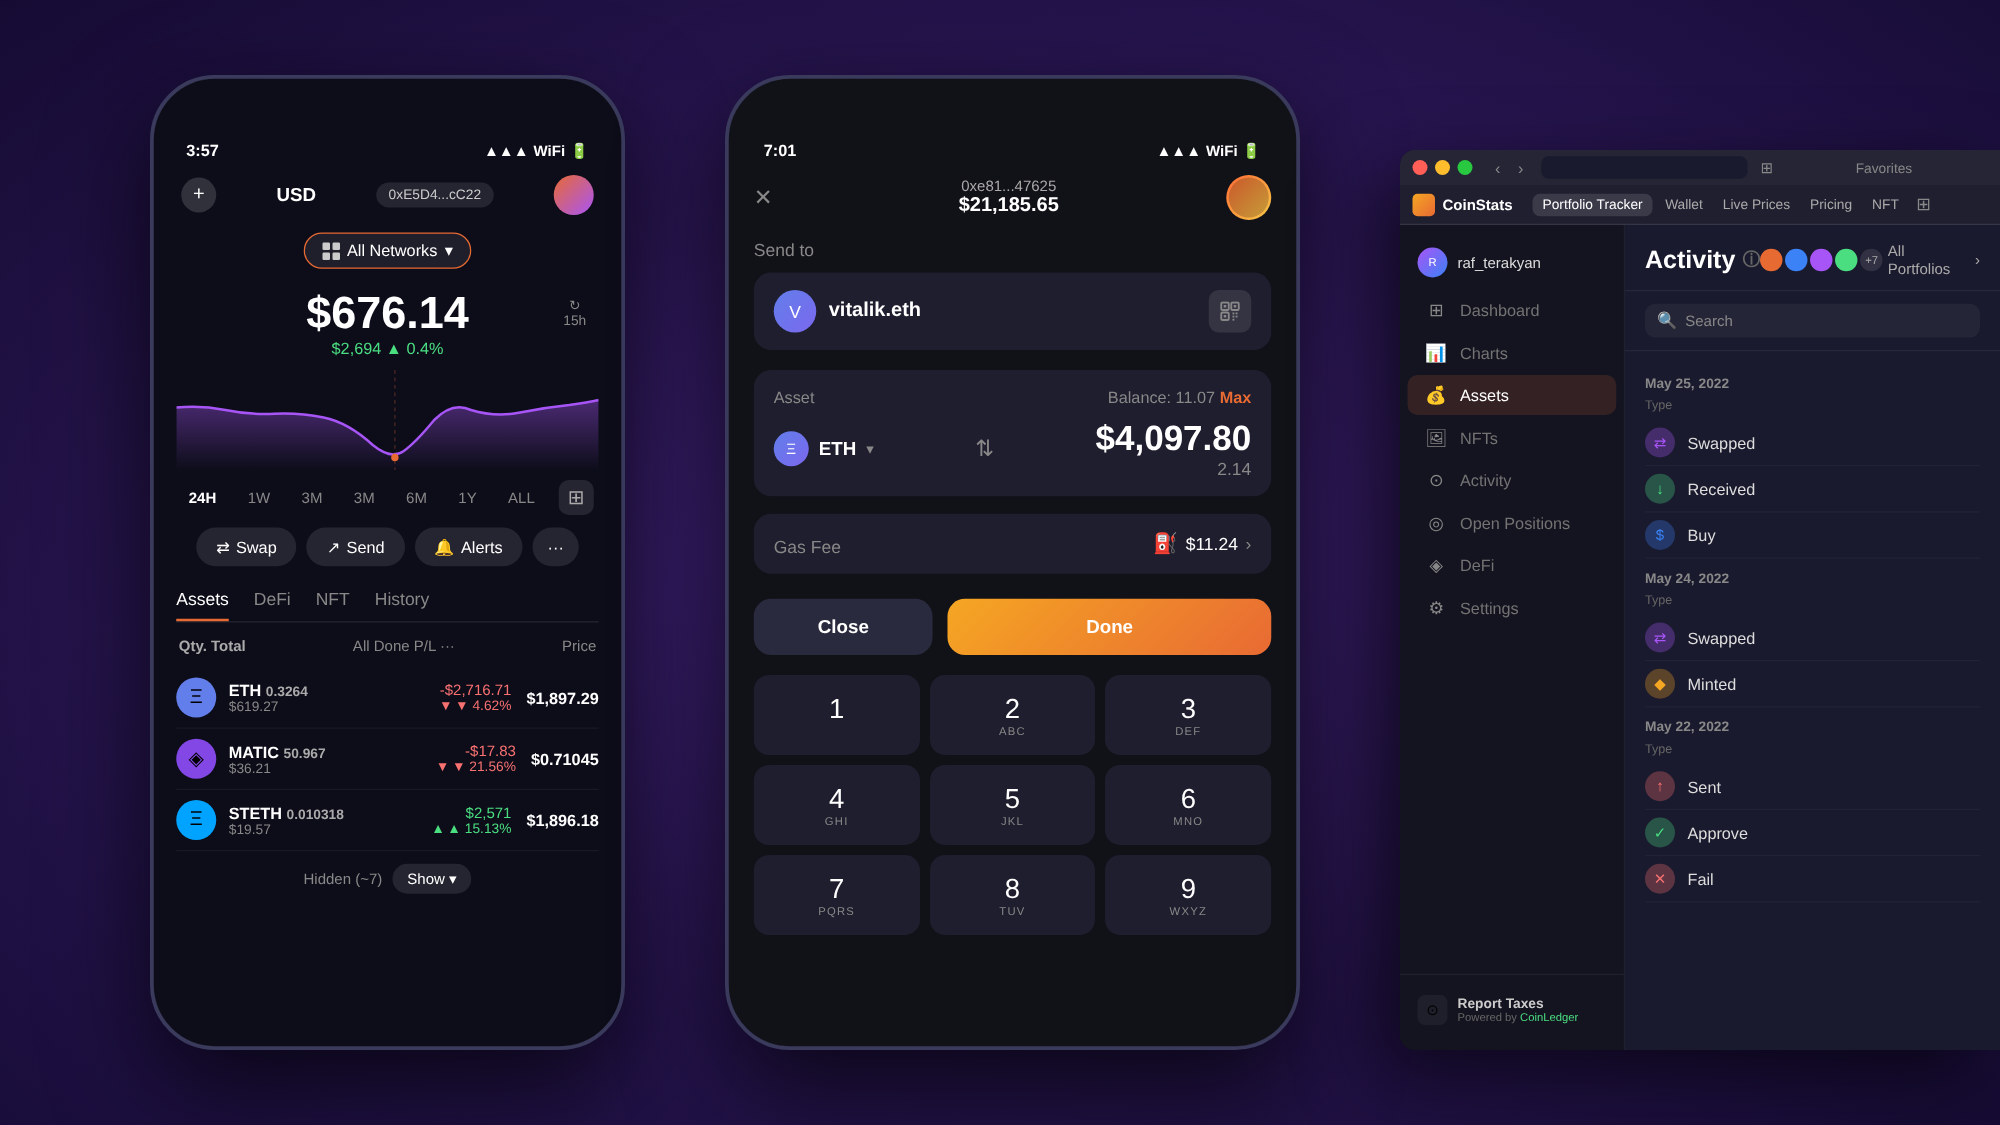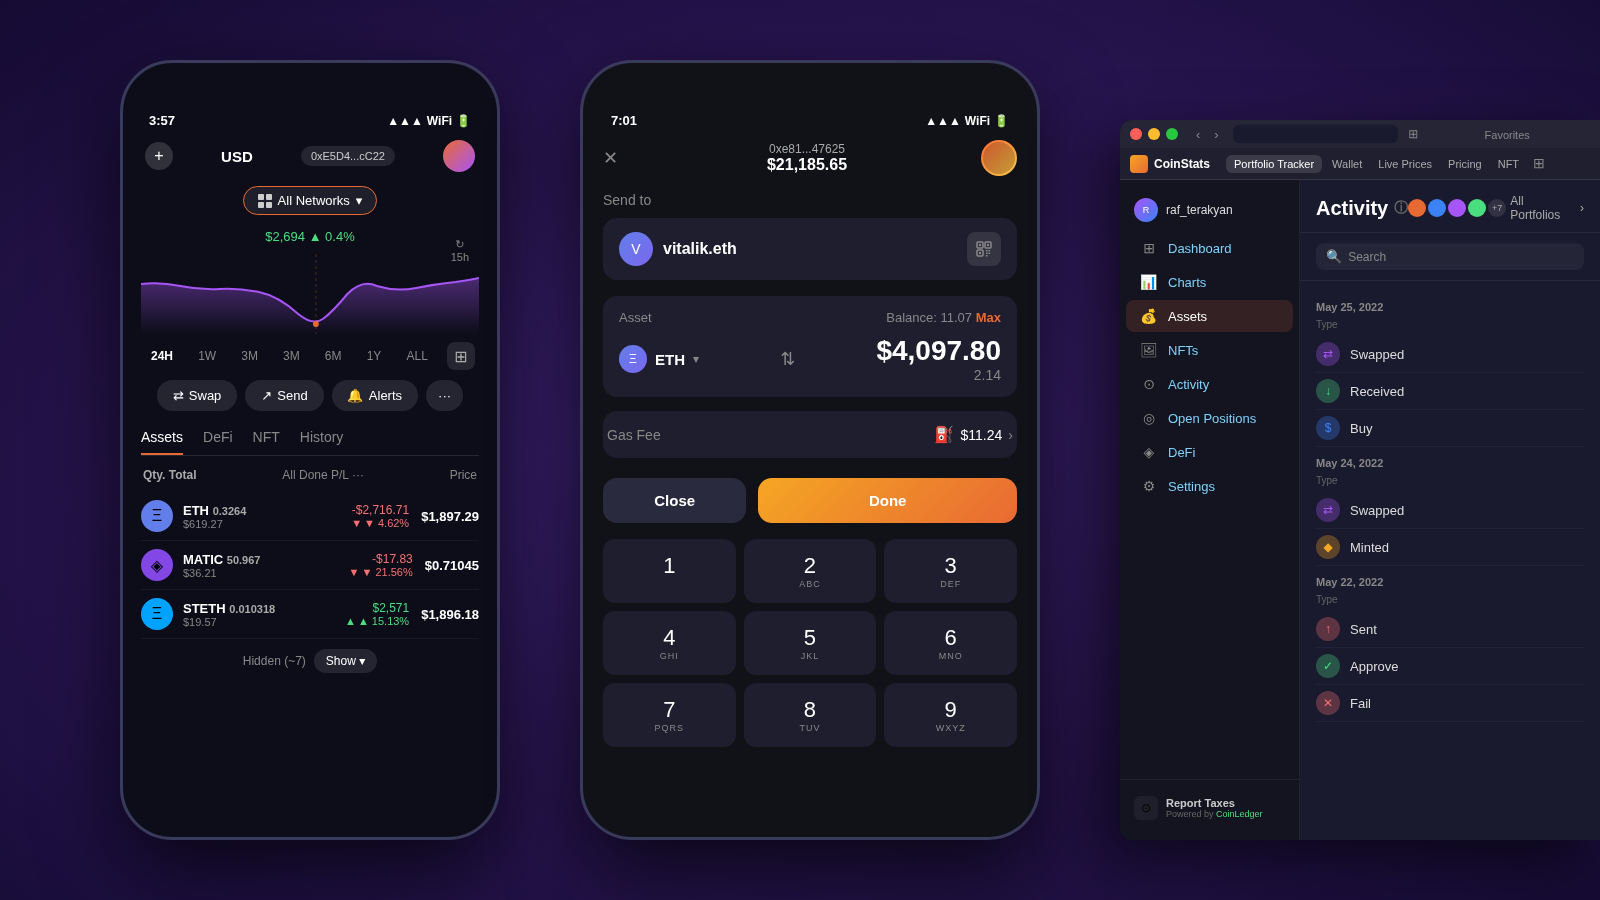--- a/index.html
+++ b/index.html
@@ -348,23 +348,23 @@
     .chevron-down { color: #888; font-size: 12px; }
     .amount-display {
       text-align: right;
     }
     .amount-usd { color: #fff; font-size: 28px; font-weight: 700; }
     .amount-eth { color: #888; font-size: 14px; }
 
     .gas-fee-box {
       background: #1e1e2e;
       border-radius: 14px;
-      padding: 14px 4px;
-      display: flex;
-      align-items: center;
+      padding: 14px 16px;
+      display: flex;
+      align-items: flex-end;
       justify-content: space-between;
       margin-bottom: 20px;
     }
     .gas-label { color: #888; font-size: 14px; }
     .gas-value { color: #fff; font-size: 14px; display: flex; align-items: center; gap: 6px; }
     .gas-icon { font-size: 16px; }
 
     .send-actions {
       display: flex;
       gap: 12px;
@@ -510,21 +510,21 @@
       padding: 8px 14px;
       cursor: pointer;
       border-radius: 8px;
       margin: 0 6px 2px;
     }
     .sidebar-nav-item:hover, .sidebar-nav-item.active {
       background: rgba(255,255,255,0.08);
     }
     .sidebar-nav-item.active { background: rgba(232, 106, 51, 0.15); }
     .nav-icon { font-size: 14px; color: #888; width: 18px; text-align: center; }
-    .nav-label { color: #7dd3fc; font-size: 13px; }
+    .nav-label { color: #737373; font-size: 13px; }
     .nav-label.active { color: #fff; }
 
     .sidebar-bottom {
       margin-top: auto;
       border-top: 1px solid rgba(255,255,255,0.06);
       padding-top: 8px;
     }
     .report-taxes-item {
       display: flex;
       align-items: center;
@@ -672,20 +672,21 @@
           <div class="network-dot"></div>
             <div class="network-dot"></div>
           <div class="network-dot"></div>
             <div class="network-dot"></div>
         </div>
         <span>All Networks</span>
         <span>▾</span>
       </div>
 
       <div class="balance-section">
+        <div class="main-balance">$676.14</div>
         <div class="balance-change">
           <span>$2,694</span>
           <span class="up"> <span>▲ 0.4%</span></span>
         </div>
       </div>
 
       <div class="refresh-btn">
         ↻<br><span>15h</span>
       </div>
 

